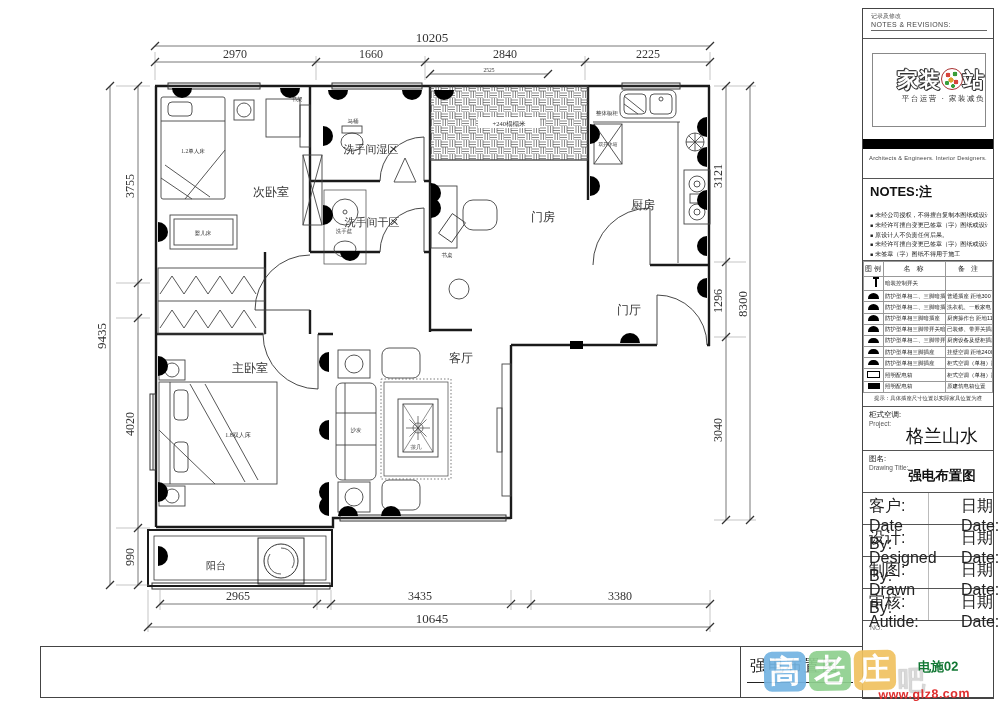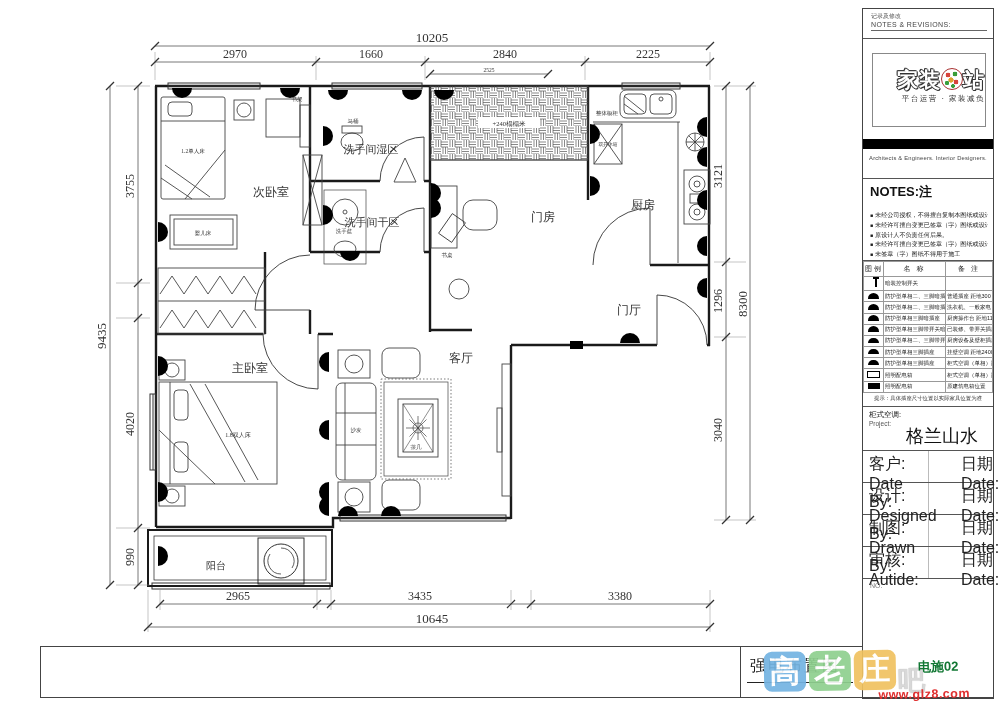--- a/index.html
+++ b/index.html
@@ -470,20 +470,25 @@
       </tr>
     </tbody>
         </table>
     <div class="lg-note">提示：具体插座尺寸位置以实际家具位置为准</div>
   </div>
   <div class="tb-sec projsec fld">
     <div class="l1">柜式空调:</div>
     <div class="l2">Project:</div>
     <div class="val">格兰山水</div>
   </div>
+  <div class="tb-sec drawsec fld">
+    <div class="l1">图名:</div>
+    <div class="l2">Drawing Title:</div>
+    <div class="val">强电布置图</div>
+  </div>
   <div class="tb-sec staff">
     <div class="half2">
           <div class="l1">客户:</div>
           <div class="l2">Date By:</div>
         </div>
     <div class="half2">
           <div class="l1">日期</div>
           <div class="l2">Date:</div>
         </div>
   </div>

